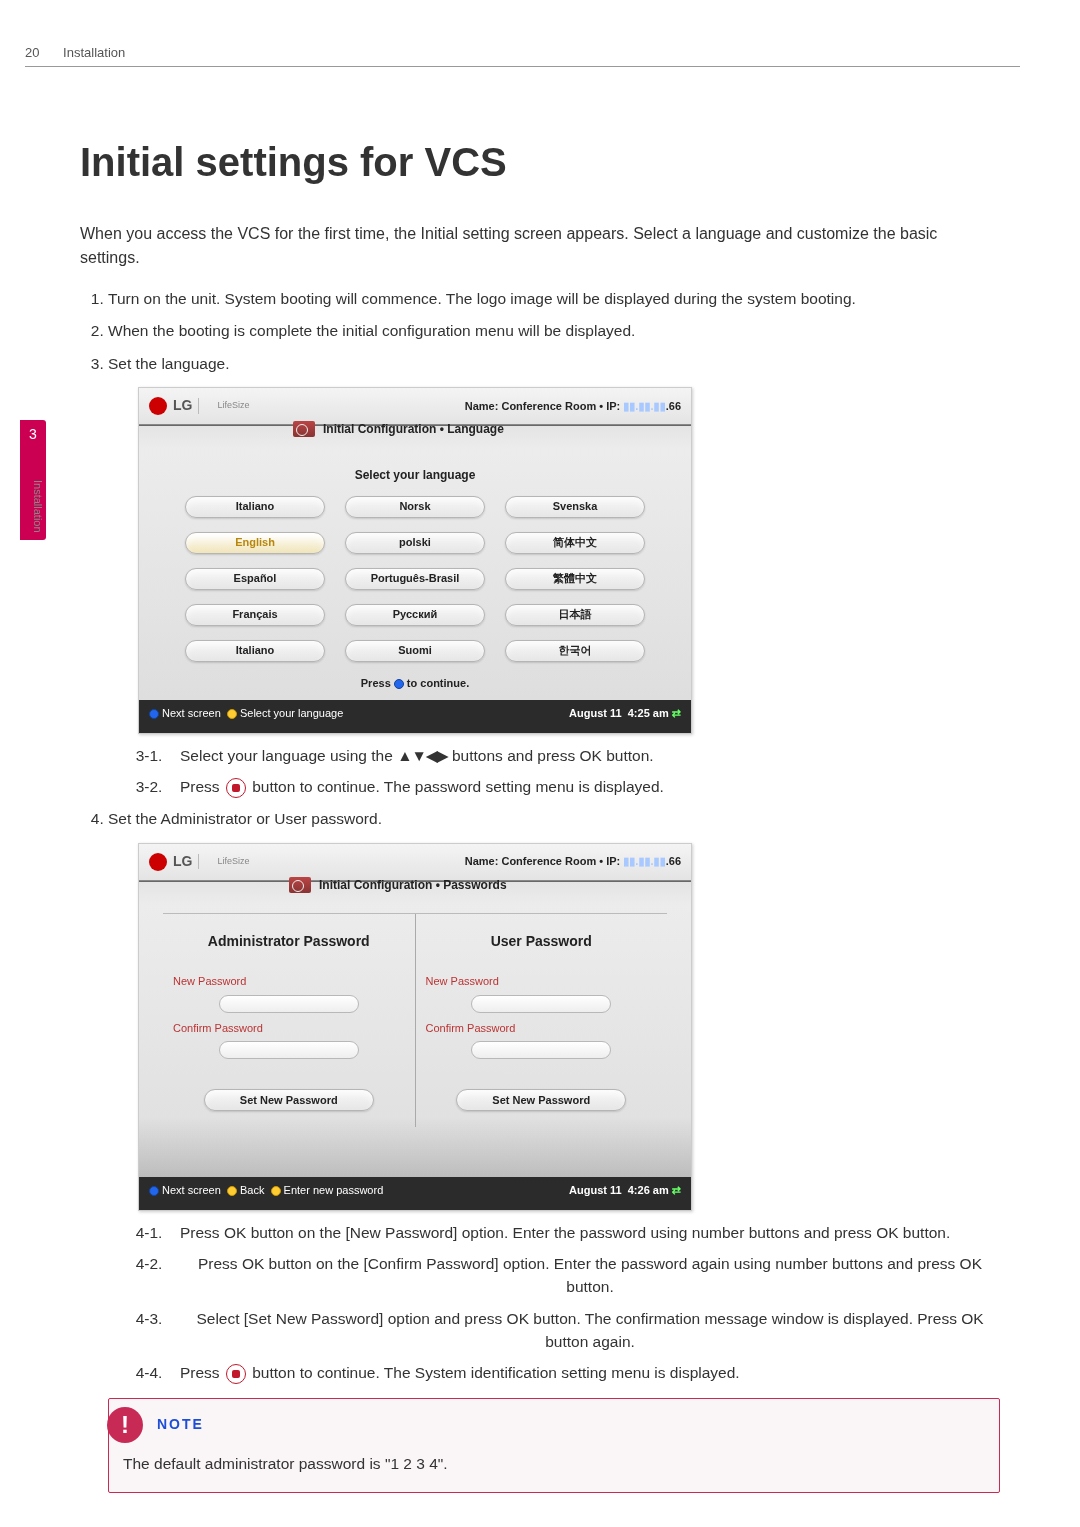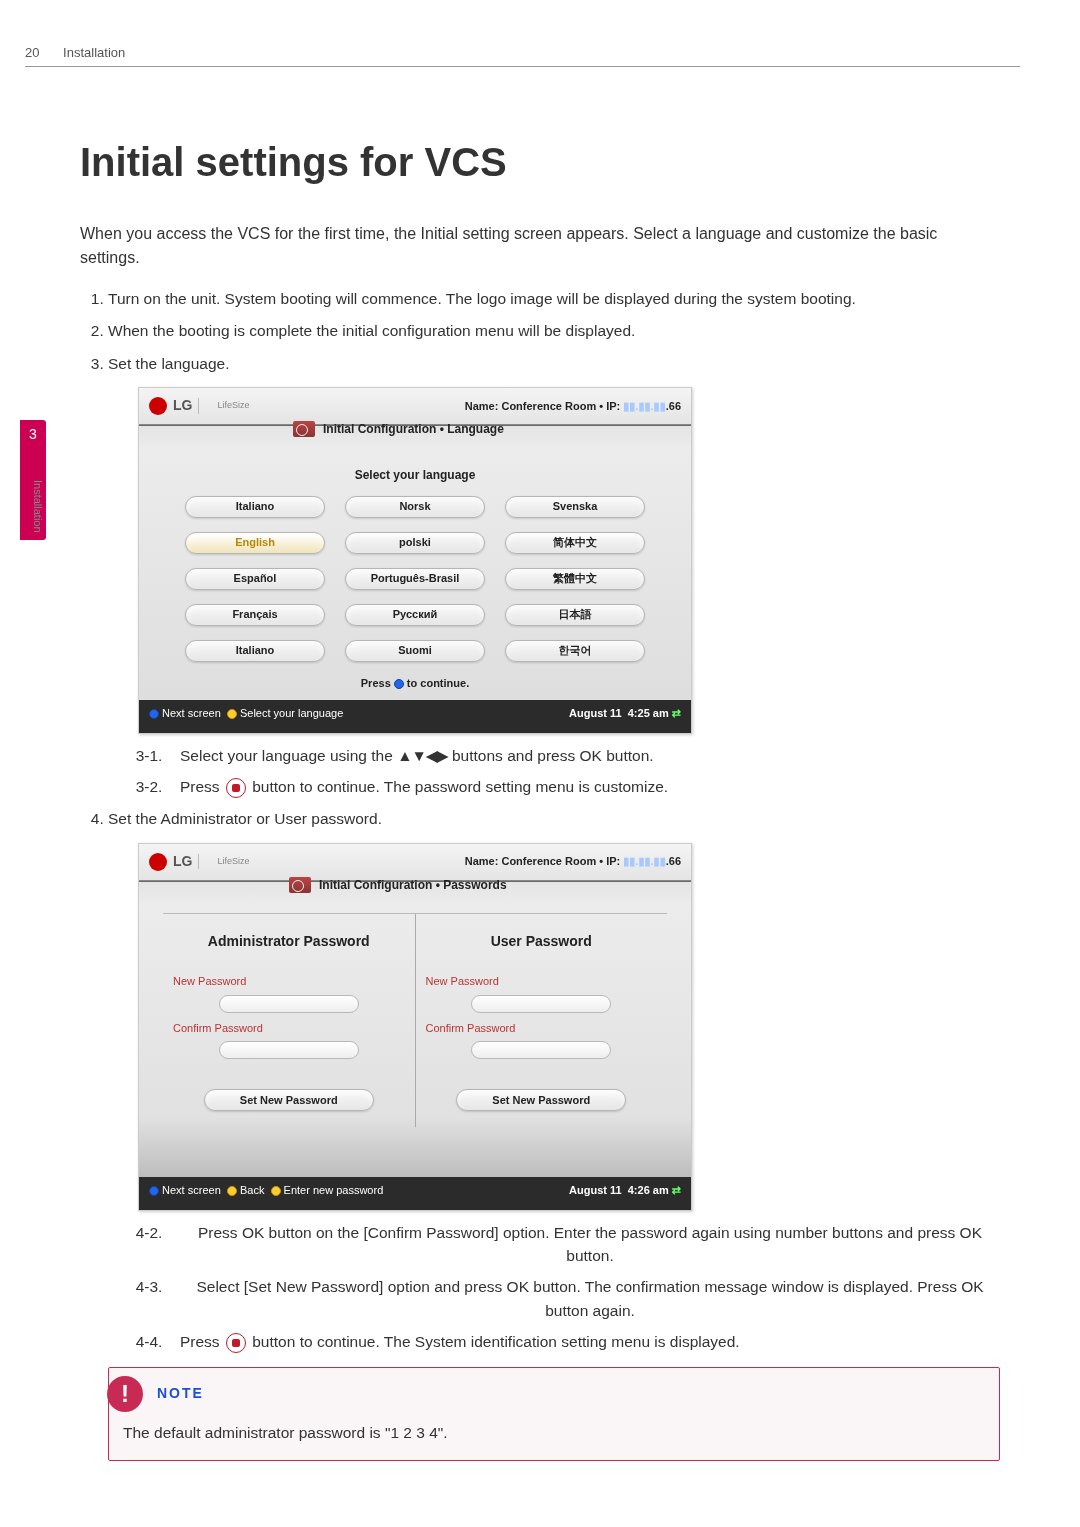--- a/index.html
+++ b/index.html
@@ -283,21 +283,21 @@
       <ul class="sub">
         <li>
           <span class="sn">3-1.</span>
           <span>
             <span>Select your language using the </span><span class="arrows">▲▼◀▶</span><span> buttons and press OK button.</span>
           </span>
         </li>
         <li>
           <span class="sn">3-2.</span>
           <span>
-            <span>Press </span><span class="btn-inline"></span><span> button to continue. The password setting menu is customize.</span>
+            <span>Press </span><span class="btn-inline"></span><span> button to continue. The password setting menu is displayed.</span>
           </span>
         </li>
       </ul>
     </li>
 
     <li>
       <span>Set the Administrator or User password.</span>
 
       
       <div class="screenshot">
@@ -352,20 +352,24 @@
           <span class="right">
             <span>August 11</span>&nbsp;&nbsp;<span>4:26 am</span>
             <span class="net-icon"> ⇄</span>
           </span>
         </div>
       </div>
 
       
       <ul class="sub">
         <li>
+          <span class="sn">4-1.</span>
+          <span>Press OK button on the [New Password] option. Enter the password using number buttons and press OK button.</span>
+        </li>
+        <li>
           <span class="sn">4-2.</span>
           <span>Press OK button on the [Confirm Password] option. Enter the password again using number buttons and press OK button.</span>
         </li>
         <li>
           <span class="sn">4-3.</span>
           <span>Select [Set New Password] option and press OK button. The confirmation message window is displayed. Press OK button again.</span>
         </li>
         <li>
           <span class="sn">4-4.</span>
           <span>

